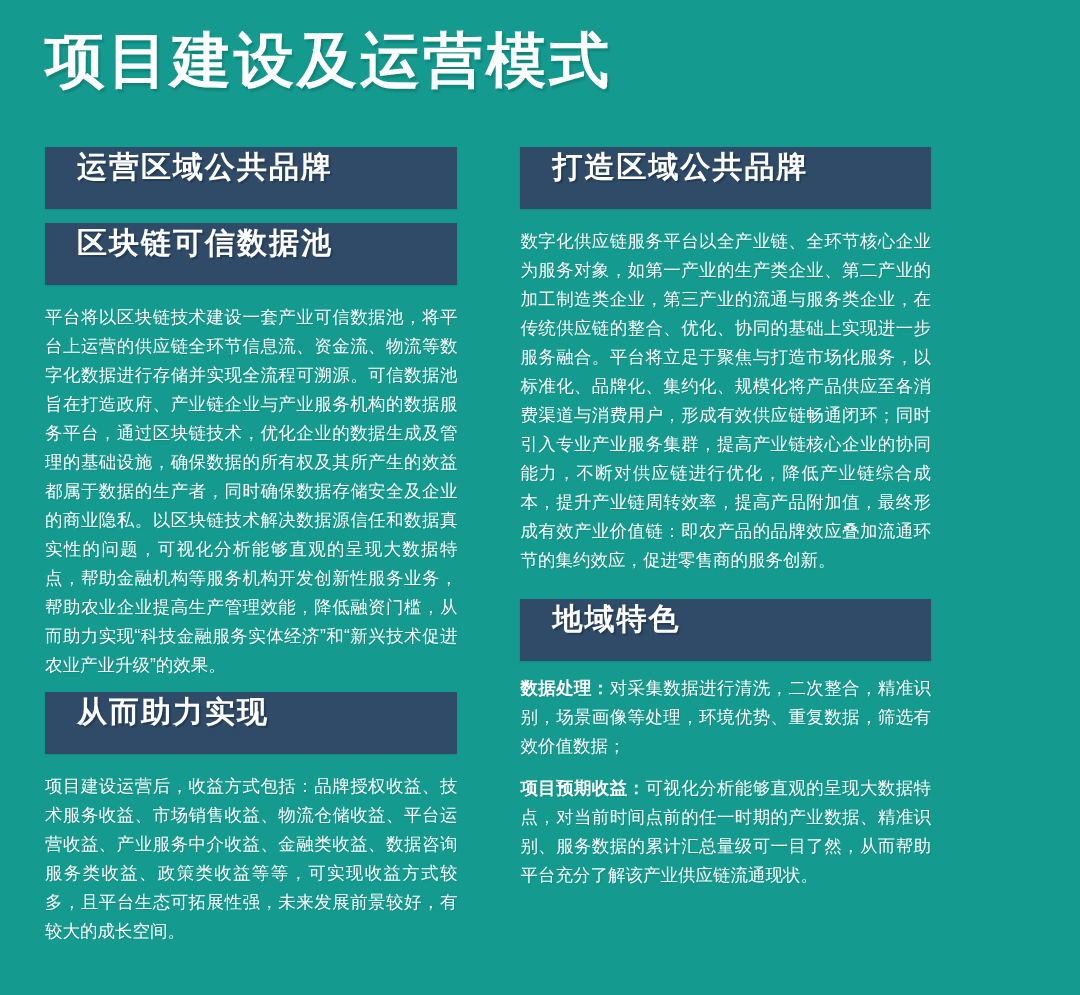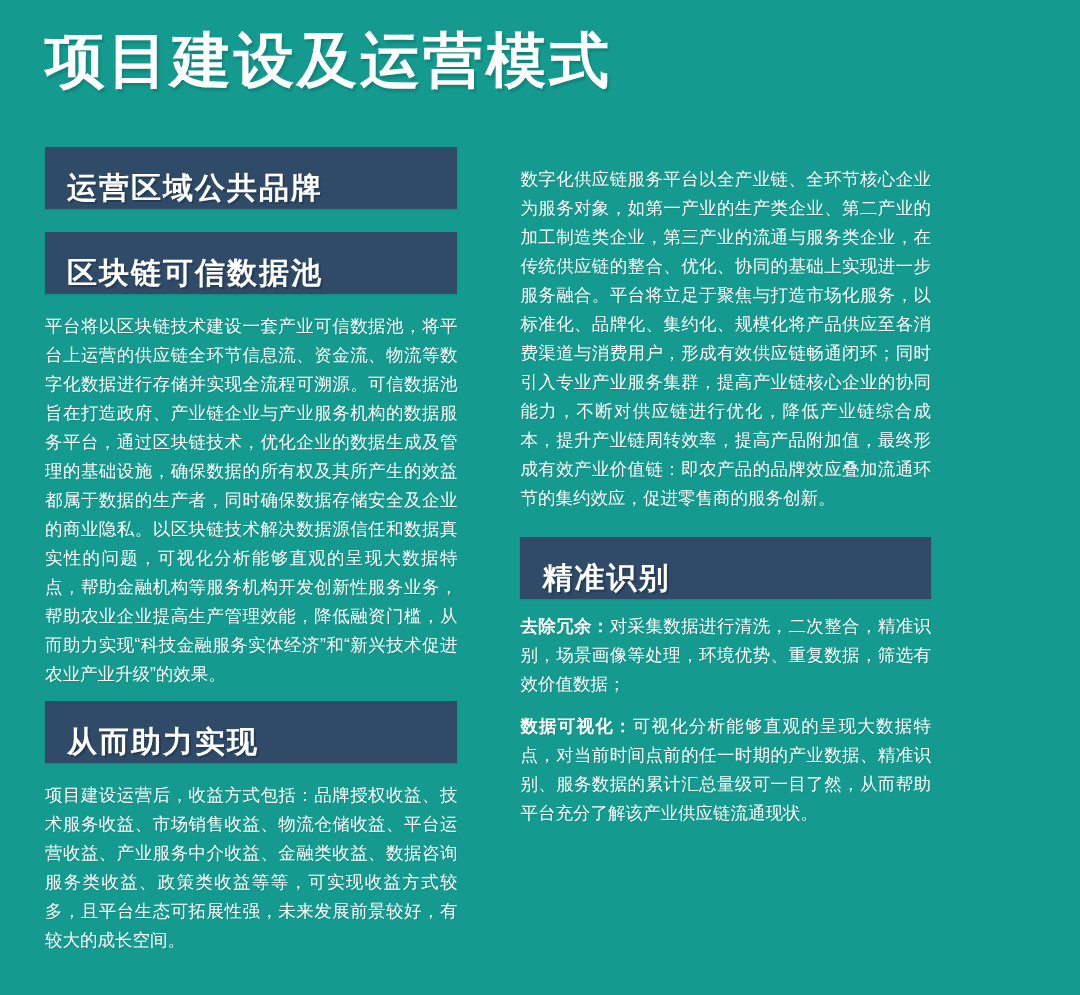--- a/index.html
+++ b/index.html
@@ -31,42 +31,42 @@
     display: flex;
     margin-top: 51px;
   }
   .col-left  { width: 467px; }
   .col-gap   { width: 63px; flex: none; }
   .col-right { width: 465px; }
   .head-box {
     background: #2F4B68;
     height: 62px;
     display: flex;
-    align-items: flex-end;
-    padding-left: 22px;
+    align-items: flex-start;
+    padding-left: 32px;
     box-sizing: border-box;
     box-shadow: 0 1px 2px rgba(0,0,0,0.10);
   }
   .head-box .head-label {
     color: #ffffff;
     font-size: 30px;
     font-weight: 700;
     letter-spacing: 2px;
     text-shadow: 2px 2px 1px rgba(0,0,0,0.20);
     white-space: nowrap;
   }
   .body-text {
     color: #ffffff;
     font-size: 17.5px;
     line-height: 29px;
     text-align: justify;
     margin: 18px 0 0 0;
     text-shadow: 1px 1px 1px rgba(0,0,0,0.08);
   }
-  .sec-2 { margin-top: 23px; }
+  .sec-2 { margin-top: 14px; }
   .sec-3 { margin-top: 12px; }
   .sec-r2 { margin-top: 24px; }
   .item-para { margin-top: 13px; }
   .lead { font-weight: 700; }
 </style>
 </head>
 <body>
 
 <div class="page">
 
@@ -96,33 +96,36 @@
         <p class="body-text">项目建设运营后，收益方式包括：品牌授权收益、技术服务收益、市场销售收益、物流仓储收益、平台运营收益、产业服务中介收益、金融类收益、数据咨询服务类收益、政策类收益等等，可实现收益方式较多，且平台生态可拓展性强，未来发展前景较好，有较大的成长空间。</p>
       </div>
 
     </div>
 
     <div class="col-gap"></div>
 
     <div class="col-right">
 
       <div class="section sec-1">
+        <div class="head-box">
+          <span class="head-label">打造区域公共品牌</span>
+        </div>
         <p class="body-text">数字化供应链服务平台以全产业链、全环节核心企业为服务对象，如第一产业的生产类企业、第二产业的加工制造类企业，第三产业的流通与服务类企业，在传统供应链的整合、优化、协同的基础上实现进一步服务融合。平台将立足于聚焦与打造市场化服务，以标准化、品牌化、集约化、规模化将产品供应至各消费渠道与消费用户，形成有效供应链畅通闭环；同时引入专业产业服务集群，提高产业链核心企业的协同能力，不断对供应链进行优化，降低产业链综合成本，提升产业链周转效率，提高产品附加值，最终形成有效产业价值链：即农产品的品牌效应叠加流通环节的集约效应，促进零售商的服务创新。</p>
       </div>
 
       <div class="section sec-r2">
         <div class="head-box">
-          <span class="head-label">精准识别</span>
+          <span class="head-label">地域特色</span>
         </div>
 
         <p class="body-text item-para">
-          <strong class="lead">去除冗余：</strong><span>对采集数据进行清洗，二次整合，精准识别，场景画像等处理，环境优势、重复数据，筛选有效价值数据；</span>
+          <strong class="lead">数据处理：</strong><span>对采集数据进行清洗，二次整合，精准识别，场景画像等处理，环境优势、重复数据，筛选有效价值数据；</span>
         </p>
 
         <p class="body-text item-para">
-          <strong class="lead">数据可视化：</strong><span>可视化分析能够直观的呈现大数据特点，对当前时间点前的任一时期的产业数据、精准识别、服务数据的累计汇总量级可一目了然，从而帮助平台充分了解该产业供应链流通现状。</span>
+          <strong class="lead">项目预期收益：</strong><span>可视化分析能够直观的呈现大数据特点，对当前时间点前的任一时期的产业数据、精准识别、服务数据的累计汇总量级可一目了然，从而帮助平台充分了解该产业供应链流通现状。</span>
         </p>
       </div>
 
     </div>
 
   </div>
 </div>
 
 </body></html>

